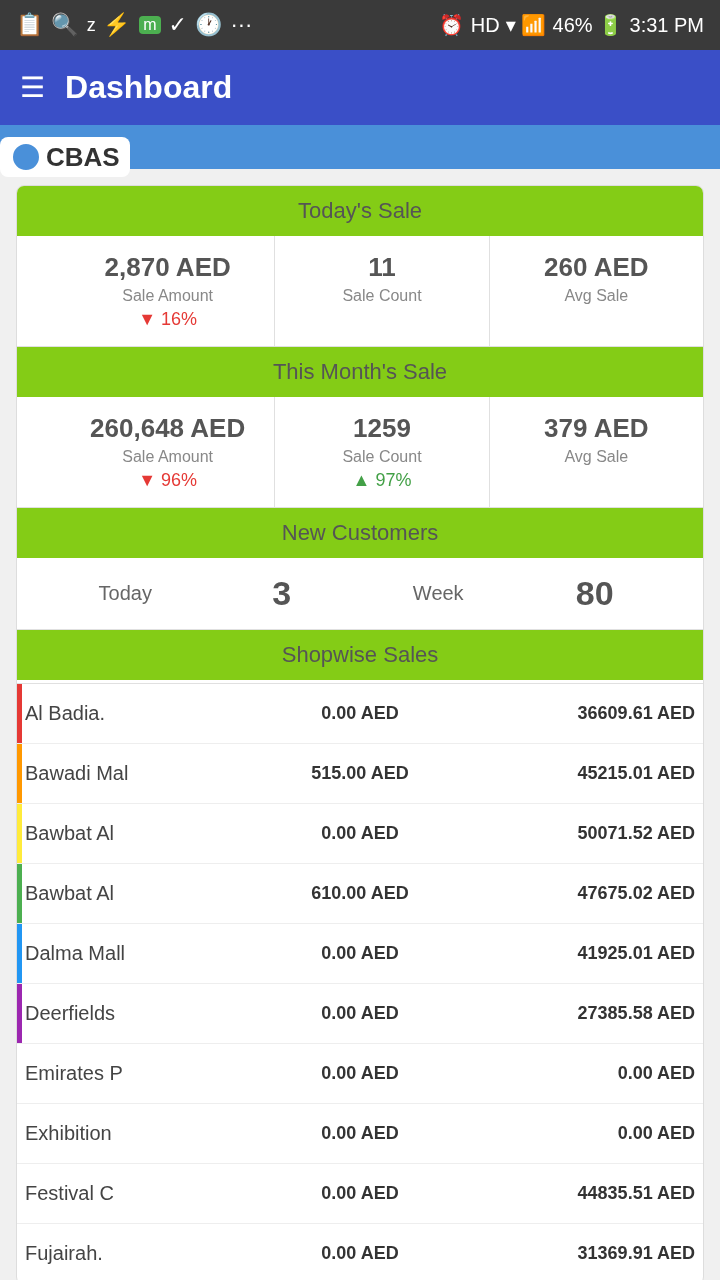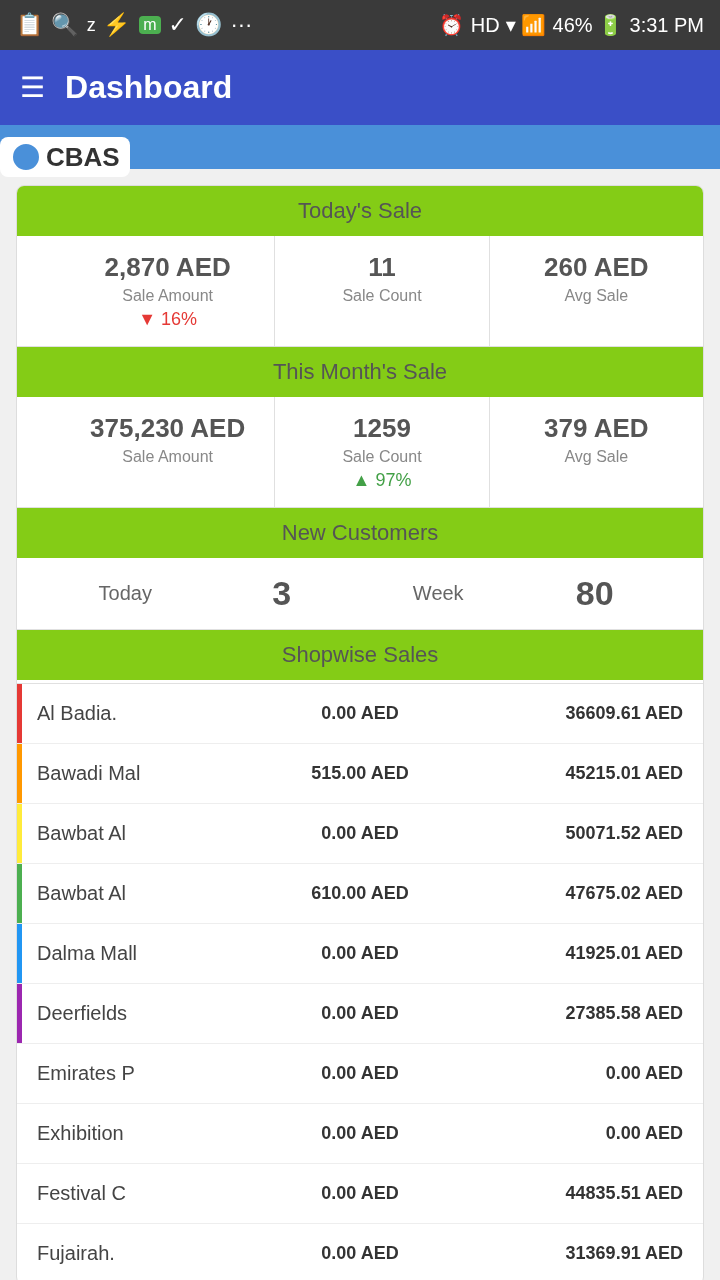--- a/index.html
+++ b/index.html
@@ -119,21 +119,21 @@
       align-items: center;
       padding: 16px 30px;
       border-bottom: 1px solid #e0e0e0;
     }
     .cust-label { flex: 1; font-size: 20px; color: #666; text-align: center; }
     .cust-value { flex: 1; font-size: 34px; font-weight: bold; color: #555; text-align: center; }
     .shop-row {
       display: flex;
       justify-content: space-between;
       align-items: center;
-      padding: 18px 20px;
+      padding: 18px 8px;
       border-bottom: 1px solid #eeeeee;
     }
     .shop-name { font-size: 20px; color: #444; flex: 1.2; }
     .shop-today { font-size: 18px; font-weight: bold; color: #333; flex: 1; text-align: center; }
     .shop-month { font-size: 18px; font-weight: bold; color: #333; flex: 1.2; text-align: right; }
   </style>
 </head>
 <body>
 
 <div class="status-bar">
@@ -186,22 +186,23 @@
       </div>
       <div class="stat-cell">
         <span class="stat-value">260 AED</span>
         <span class="stat-label">Avg Sale</span>
       </div>
     </div>
 
     <div class="section-header">This Month's Sale</div>
     <div class="stats-row">
       <div class="stat-cell">
-        <span class="stat-value">375,230 AED</span>
+        <span class="stat-value">260,648 AED</span>
         <span class="stat-label">Sale Amount</span>
+        <span class="stat-change down">▼ 96%</span>
       </div>
       <div class="stat-cell">
         <span class="stat-value">1259</span>
         <span class="stat-label">Sale Count</span>
         <span class="stat-change up">▲ 97%</span>
       </div>
       <div class="stat-cell">
         <span class="stat-value">379 AED</span>
         <span class="stat-label">Avg Sale</span>
       </div>

